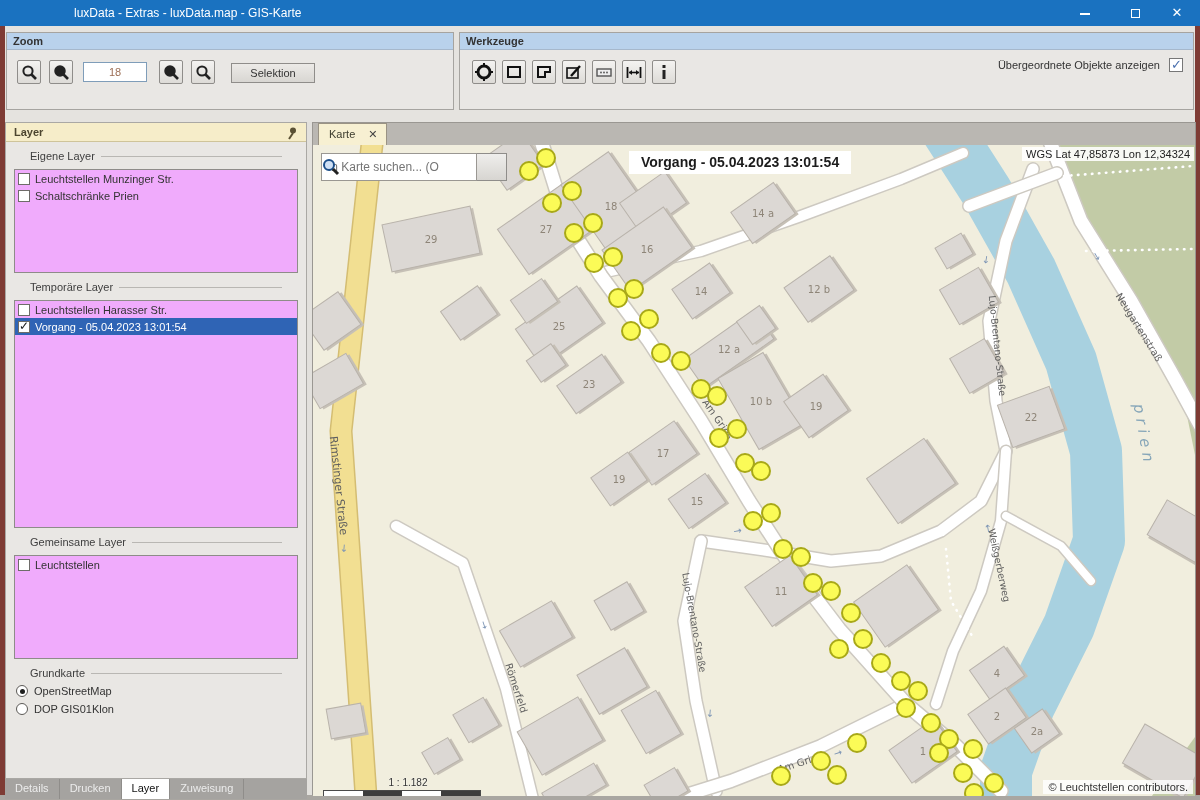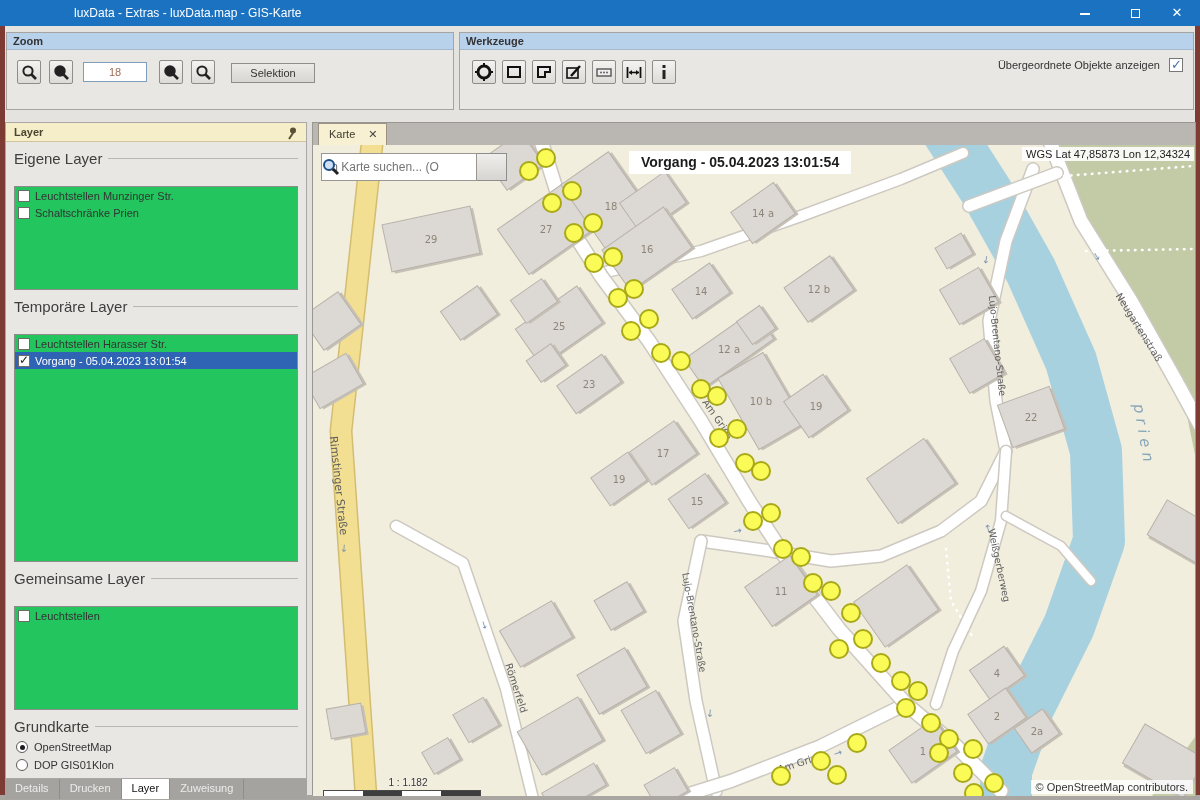--- a/index.html
+++ b/index.html
@@ -29,24 +29,24 @@
   .zfield { position:absolute; top:12px; left:76px; width:64px; height:20px; border:1px solid #7f9db9; background:#fff; text-align:center; font-size:11px; color:#9c6e55; }
   .selbtn { position:absolute; top:13px; left:224px; width:84px; height:20px; background:linear-gradient(#eceae7,#d8d6d2); border:1px solid #8f8d8a; font-size:11px; color:#333; text-align:center; line-height:18px; }
   .chkrow { position:absolute; right:10px; top:8px; font-size:11px; color:#333; }
   .cbx { display:inline-block; width:14px; height:14px; background:#fff; border:1px solid #777; vertical-align:-3px; margin-left:6px; position:relative; }
   .cbx.checked::after { content:"✓"; position:absolute; left:1px; top:-2px; font-size:13px; color:#4a6fae; }
 
   
   .sidebar { position:absolute; left:5px; top:122px; width:302px; height:657px; background:#e9e7e4; border:1px solid #aaa8a4; }
   .sb-head { height:19px; background:#f6edc9; border-bottom:1px solid #cfc49a; font-size:11px; font-weight:bold; color:#4c452f; padding:3px 6px 0 8px; position:relative; }
   .pin { position:absolute; right:8px; top:3px; }
-  .sb-group-label { display:flex; align-items:center; font-size:15px; color:#3e3e3e; padding:0 8px; margin-top:8px; }
+  .sb-group-label { display:flex; align-items:center; font-size:11px; color:#3e3e3e; padding:0 24px; margin-top:8px; }
   .sb-group-label .txt { white-space:nowrap; padding-right:6px; }
   .sb-group-label .rule { flex:1; height:1px; background:#b9b7b3; }
-  .listbox { margin:19px 8px 0 8px; background:#22c55e; border:1px solid #8e8c89; overflow:hidden; }
+  .listbox { margin:7px 8px 0 8px; background:#f0abfc; border:1px solid #8e8c89; overflow:hidden; }
   .lrow { display:flex; align-items:center; height:17px; font-size:11px; color:#333; padding-left:3px; }
   .lrow .cb { width:12px; height:12px; min-width:12px; background:#fff; border:1px solid #6e6c69; position:relative; margin-right:5px; }
   .lrow .cb.checked::after { content:"✓"; position:absolute; left:0px; top:-3px; font-size:12px; color:#222; }
   .lrow.selected { background:#2f64b5; color:#fff; }
   .radio-row { display:flex; align-items:center; font-size:11px; color:#333; margin:6px 0 0 10px;text-align:right; }
   .rd { width:12px; height:12px; border:1px solid #5c5a57; border-radius:50%; background:#fff; margin-right:6px; position:relative; }
   .rd.sel::after { content:""; position:absolute; left:2.5px; top:2.5px; width:5px; height:5px; background:#1d1d1d; border-radius:50%; }
 
   .bottom-tabs { position:absolute; left:5px; top:779px; width:302px; height:20px; background:#a5a3a0; display:flex; }
   .btab { font-size:11px; color:#ececec; padding:3px 10px 0 10px; border-right:1px solid #8f8d8a; }
@@ -581,17 +581,17 @@
             <div class="dark"></div>
             <div></div>
             <div class="dark"></div>
           </div>
         <div class="sticks">
           <span>0</span>
             <span>25 m</span>
             <span>50 m</span>
         </div>
       </div>
-      <div class="attrib">© OpenStreetMap contributors.</div>
+      <div class="attrib">© Leuchtstellen contributors.</div>
     </div>
   </div>
 
 </div>
 
 </body></html>

